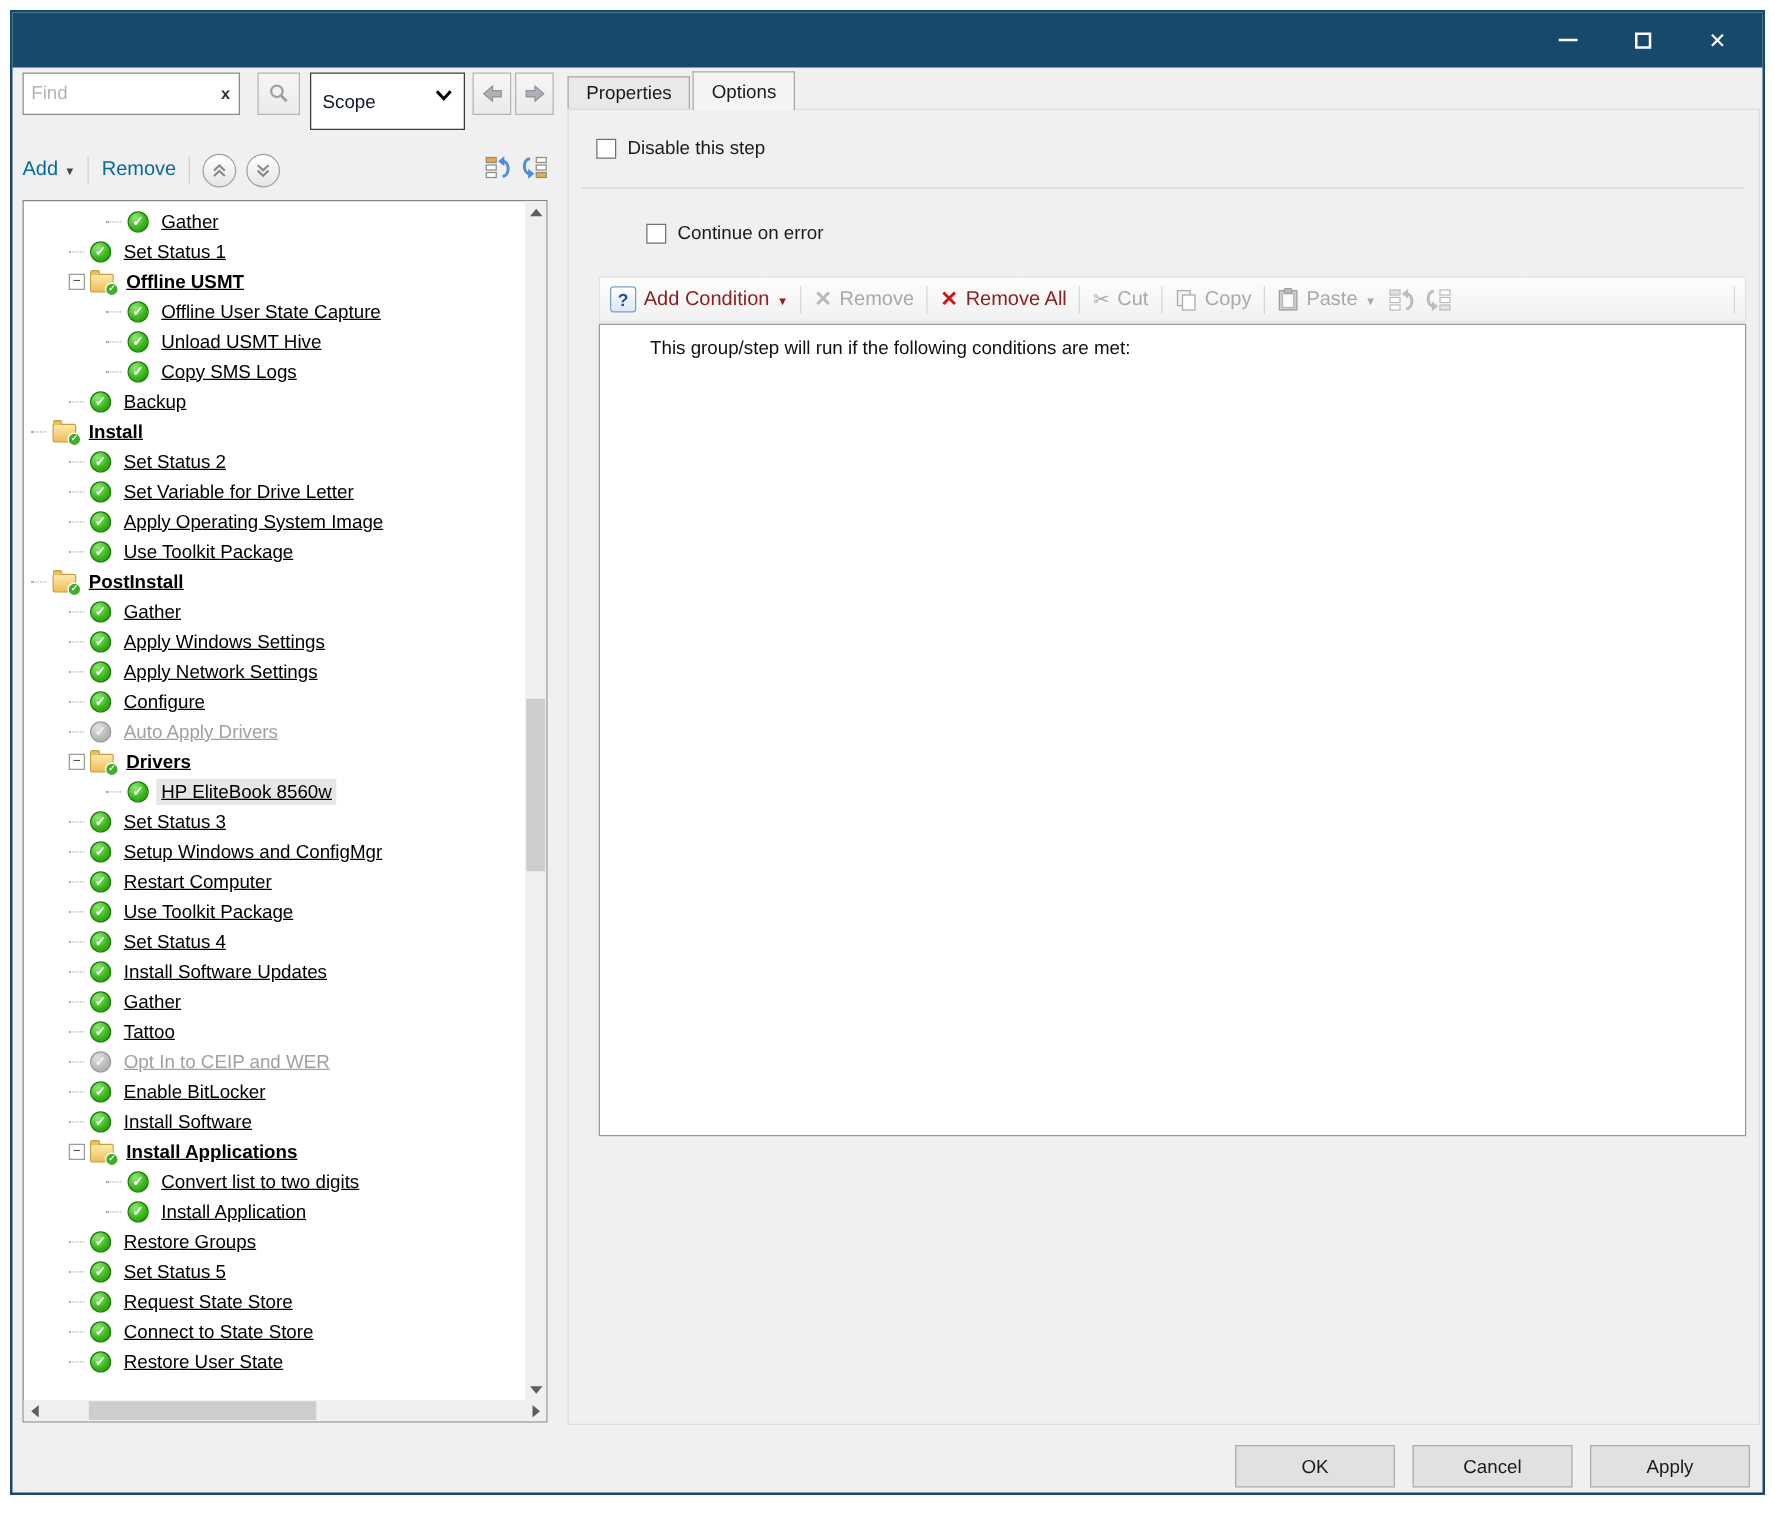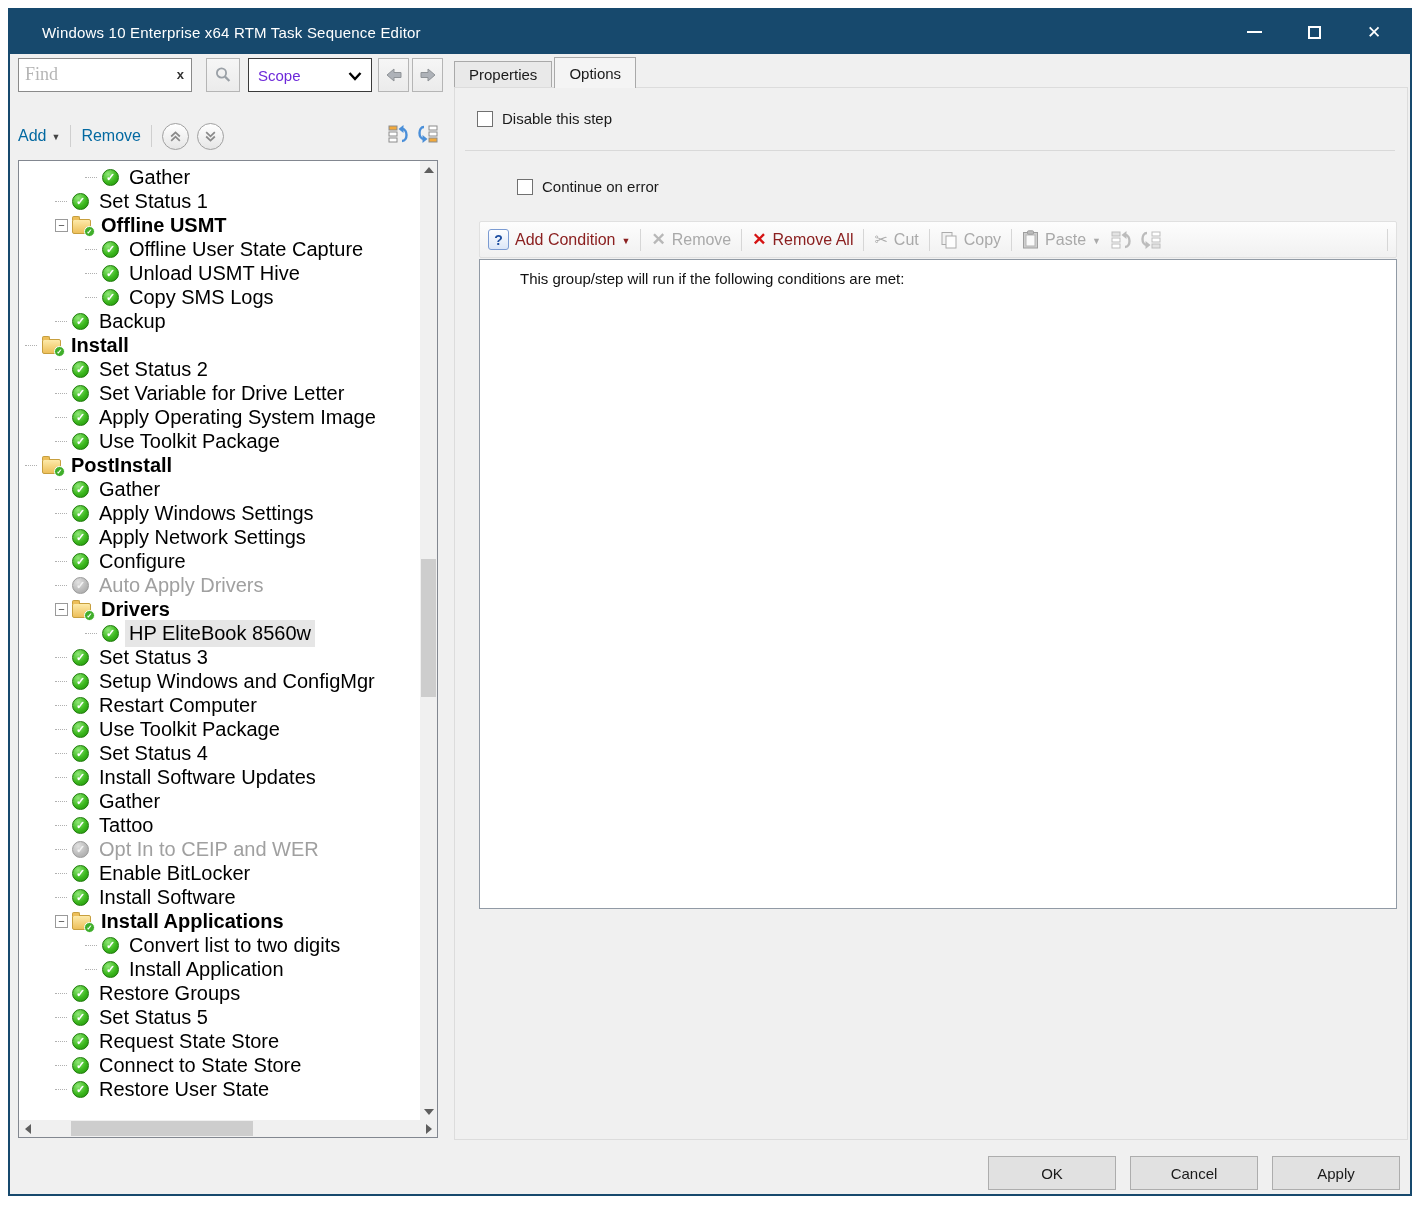--- a/index.html
+++ b/index.html
@@ -15,28 +15,28 @@
   .wc { width:60px; height:44px; display:flex; align-items:center; justify-content:center; cursor:default; }
   .wc-min i { display:block; width:15px; height:2px; background:#fff; }
   .wc-max i { display:block; width:13px; height:13px; border:2px solid #fff; }
   .wc-close { font-size:17px; color:#fff; }
   
   .main { position:relative; width:1400px; height:1140px; }
   
   .findbox { position:absolute; left:8px; top:4px; width:174px; height:34px;
     background:#fff; border:1px solid #8a8a8a; }
   .findbox input { width:148px; height:30px; border:none; outline:none; padding:0 6px;
-    font-size:18px; font-family:Liberation Serif, serif; color:#0f172a; background:transparent; }
+    font-size:15px; font-family:Liberation Sans, sans-serif; color:#0f172a; background:transparent; }
   .findbox input::placeholder { color:#b5b5b5; }
   .find-clear { position:absolute; right:7px; top:8px; font-size:13px; font-weight:bold; color:#333; }
   .sqbtn { position:absolute; top:4px; height:34px; background:linear-gradient(#f6f6f6,#ebebeb);
     border:1px solid #b5b5b5; display:flex; align-items:center; justify-content:center; }
   .magbtn { left:196px; width:34px; }
-  .scope { position:absolute; left:238px; top:4px; width:124px; height:34px; background:#fff;
-    border:1px solid #3a3a3a; display:flex; align-items:center; font-size:15px; color:#6d28d9;
+  .scope { position:absolute; left:238px; top:4px; width:124px; height:46px; background:#fff;
+    border:1px solid #3a3a3a; display:flex; align-items:center; font-size:15px; color:#0f172a;
     padding-left:9px;text-align:center; }
   .scope svg { position:absolute; right:9px; top:12px; }
   .navprev { left:368px; width:31px; }
   .navnext { left:402px; width:31px; }
   
   .addbar { position:absolute; left:8px; top:64px; width:420px; height:36px;
     display:flex; align-items:center; font-size:16px; }
   .addbar .lbl { color:#0369a1; }
   .addbar .caret { font-size:9px; color:#444; margin:2px 0 0 5px; }
   .tb-sep { width:1px; height:22px; background:#cfcfcf; margin:0 10px; }
@@ -62,21 +62,21 @@
     justify-content:center; border:1px solid #1d7a09; }
   .ic-step.dis { background:radial-gradient(circle at 35% 28%, #e2e2e2, #b9b9b9 60%, #a3a3a3);
     border-color:#9a9a9a; color:#f2f2f2; }
   .ic-folder { position:relative; width:19px; height:15px; flex:0 0 19px; margin-top:2px;
     background:linear-gradient(#fdeaa9,#edbf5a); border:1px solid #c79f3e; border-radius:2px; }
   .ic-folder i { position:absolute; left:-1px; top:-4px; width:8px; height:4px;
     background:#edbf5a; border:1px solid #c79f3e; border-bottom:none; border-radius:2px 2px 0 0; }
   .ic-folder b { position:absolute; right:-5px; bottom:-4px; width:11px; height:11px;
     border-radius:50%; background:#3fae2a; border:1px solid #fff; color:#fff; font-size:7px;
     line-height:10px; text-align:center; font-weight:bold; }
-  .tlab { margin-left:6px; font-size:20px; color:#000; padding:2px 4px; }
+  .tlab { margin-left:6px; font-size:15px; color:#000; padding:2px 4px;text-decoration:underline; }
   .tlab.b { font-weight:bold; }
   .tlab.dis { color:#a0a0a0; }
   .tlab.sel { background:#e6e6e6; }
   
   .vsb { position:absolute; right:0; top:0; width:17px; height:959px; background:#f0f0f0; }
   .vsb .thumb { position:absolute; left:1px; top:398px; width:15px; height:138px; background:#cdcdcd; }
   .hsb { position:absolute; left:0; bottom:0; width:418px; height:17px; background:#f0f0f0; }
   .hsb .thumb { position:absolute; top:1px; left:52px; width:182px; height:15px; background:#cdcdcd; }
   .sb-arrow { position:absolute; width:17px; height:17px; display:flex; align-items:center; justify-content:center; }
   .tri { width:0; height:0; border-style:solid; }
@@ -124,21 +124,20 @@
   .btn-ok { left:978px; top:1102px; }
   .btn-cancel { left:1120px; top:1102px; }
   .btn-apply { left:1262px; top:1102px; }
 </style>
 </head>
 <body>
 
 <div class="window">
 
   <div class="titlebar">
-    <span class="title-text">Windows 10 Enterprise x64 RTM Task Sequence Editor</span>
     <div class="win-controls">
       <div class="wc wc-min">
           <i></i>
         </div>
       <div class="wc wc-max">
           <i></i>
         </div>
       <div class="wc wc-close">✕</div>
     </div>
   </div>

